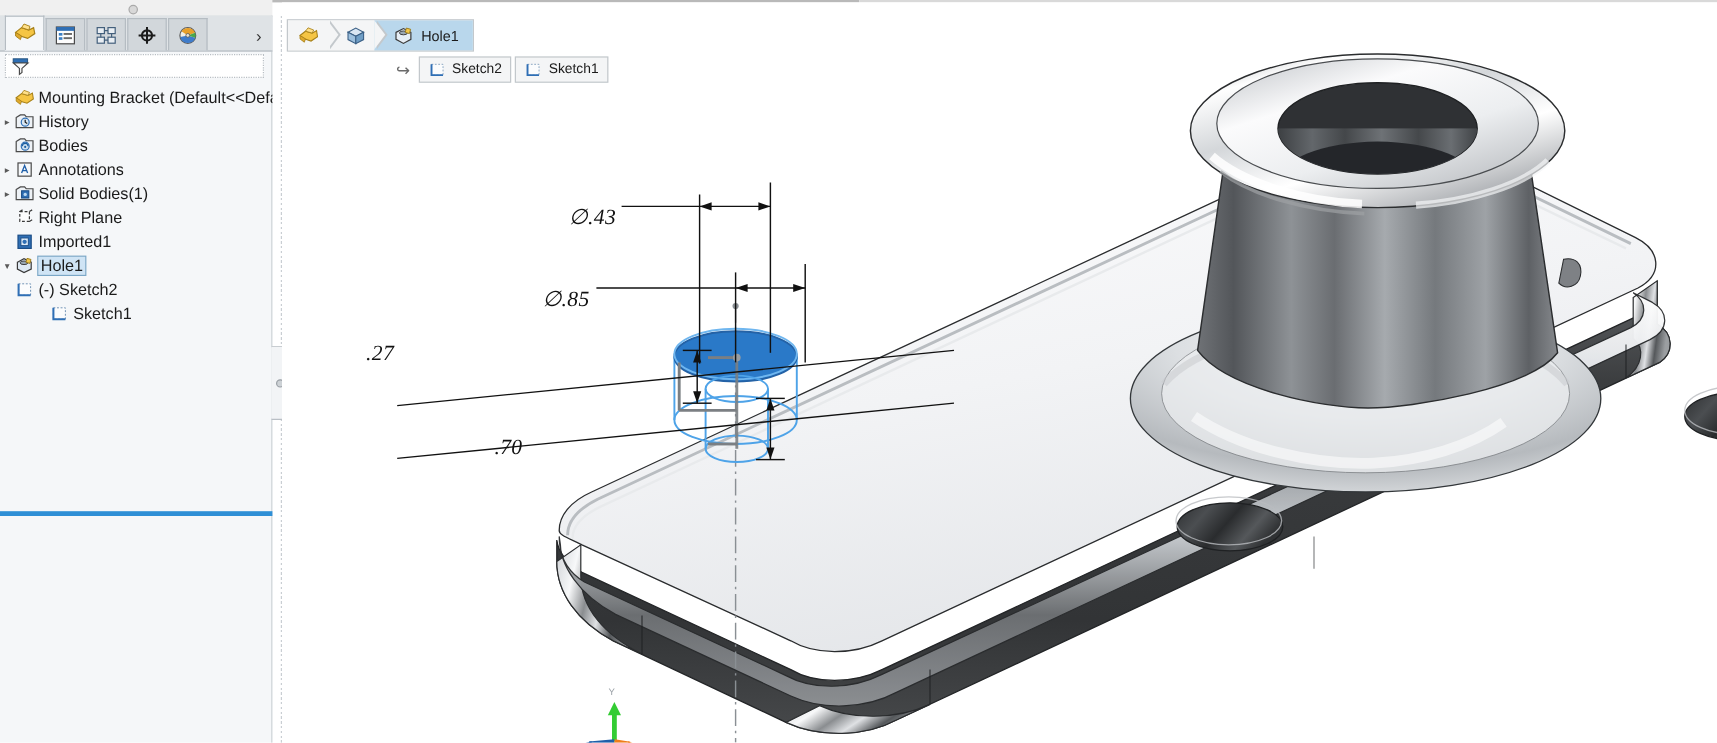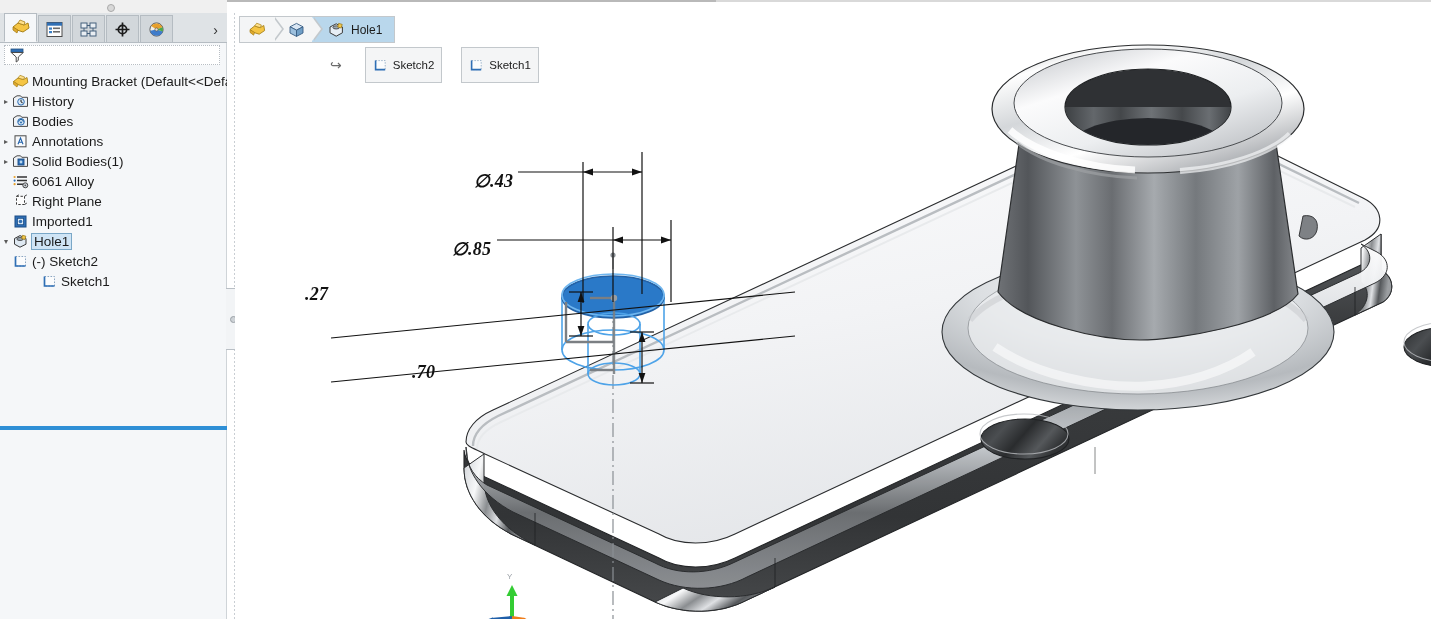--- a/index.html
+++ b/index.html
@@ -109,31 +109,30 @@
   }
   .crumb .sep-b{
     position:absolute;right:-11px;top:0;width:0;height:0;z-index:1;
     border-top:12.5px solid transparent;border-bottom:12.5px solid transparent;
     border-left:9px solid #c3c8cc;
   }
 
   .sketchrow{position:absolute;left:95px;top:45px;display:flex;align-items:center;}
   .sk-arrow{font-size:14px;color:#6b6b6b;margin-right:7px;line-height:1;}
   .chip{
-    height:36px;display:flex;align-items:center;padding:0 7px;margin-right:3px;
+    height:22px;display:flex;align-items:center;padding:0 7px;margin-right:3px;
     background:#f4f5f6;border:1px solid #c3c8cc;font-size:11.5px;color:#1b1b1b;
     box-sizing:border-box;
-    margin-left:16px;
   }
   .chip .ck{margin-right:5px;}
 
   
   .dimtxt{
     position:absolute;font-family:"Liberation Serif", serif;
-    font-size:18px;font-style:italic;color:#111;white-space:nowrap;letter-spacing:.3px;font-weight:bold;
+    font-size:18px;font-style:italic;color:#111;white-space:nowrap;letter-spacing:.3px;
   }
 
   
   .triad{position:absolute;left:246px;top:570px;width:70px;height:49px;}
   .triad .axlbl{position:absolute;font-size:8px;color:#9aa0a6;font-family:"Liberation Sans",sans-serif;}
 
   svg{display:block;}
 </style>
 </head>
 <body>
@@ -263,34 +262,20 @@
         <div class="ticon">
           <svg width="17" height="15" viewBox="0 0 17 15">
             <path d="M1.5 4 L5 1.8 H8.5 L9.8 3.3 H15.5 V12.4 H1.5 Z" fill="#eef2f6" stroke="#4a4a4a" stroke-width="1"></path>
             <rect x="6" y="5" width="6" height="6" fill="#2f6fb5" stroke="#1b4d86" stroke-width=".9"></rect>
             <circle cx="9" cy="8" r="1.4" fill="#bcd8ef"></circle>
           </svg>
         </div>
         <div class="tlabel">Solid Bodies(1)</div>
       </div>
 
-      <div class="tnode">
-        <div class="twist"></div>
-        <div class="ticon">
-          <svg width="17" height="15" viewBox="0 0 17 15">
-            <circle cx="2.6" cy="3" r="1.1" fill="#e8a02a"></circle>
-            <circle cx="2.6" cy="6.6" r="1.1" fill="#2f6fb5"></circle>
-            <circle cx="2.6" cy="10.2" r="1.1" fill="#e8a02a"></circle>
-            <path d="M5 3 H15 M5 6.6 H15 M5 10.2 H11.5" stroke="#333" stroke-width="1.5"></path>
-            <circle cx="13.3" cy="11.3" r="2.5" fill="#cfd6dc" stroke="#444" stroke-width="1"></circle>
-            <circle cx="13.3" cy="11.3" r="0.9" fill="#555"></circle>
-          </svg>
-        </div>
-        <div class="tlabel">6061 Alloy</div>
-      </div>
 
 
 
       <div class="tnode">
         <div class="twist"></div>
         <div class="ticon">
           <svg width="17" height="15" viewBox="0 0 17 15">
             <path d="M4.5 2.3 H12.5 V10.5 H4.5 Z" fill="#fdfdfd" stroke="#3a3a3a" stroke-width="1" stroke-dasharray="2.4 1.6"></path>
             <path d="M4.5 2.3 L6.8 0.9 M12.5 2.3 L14.8 0.9 M12.5 10.5 L14.8 9.1" stroke="#3a3a3a" stroke-width="1"></path>
           </svg>

